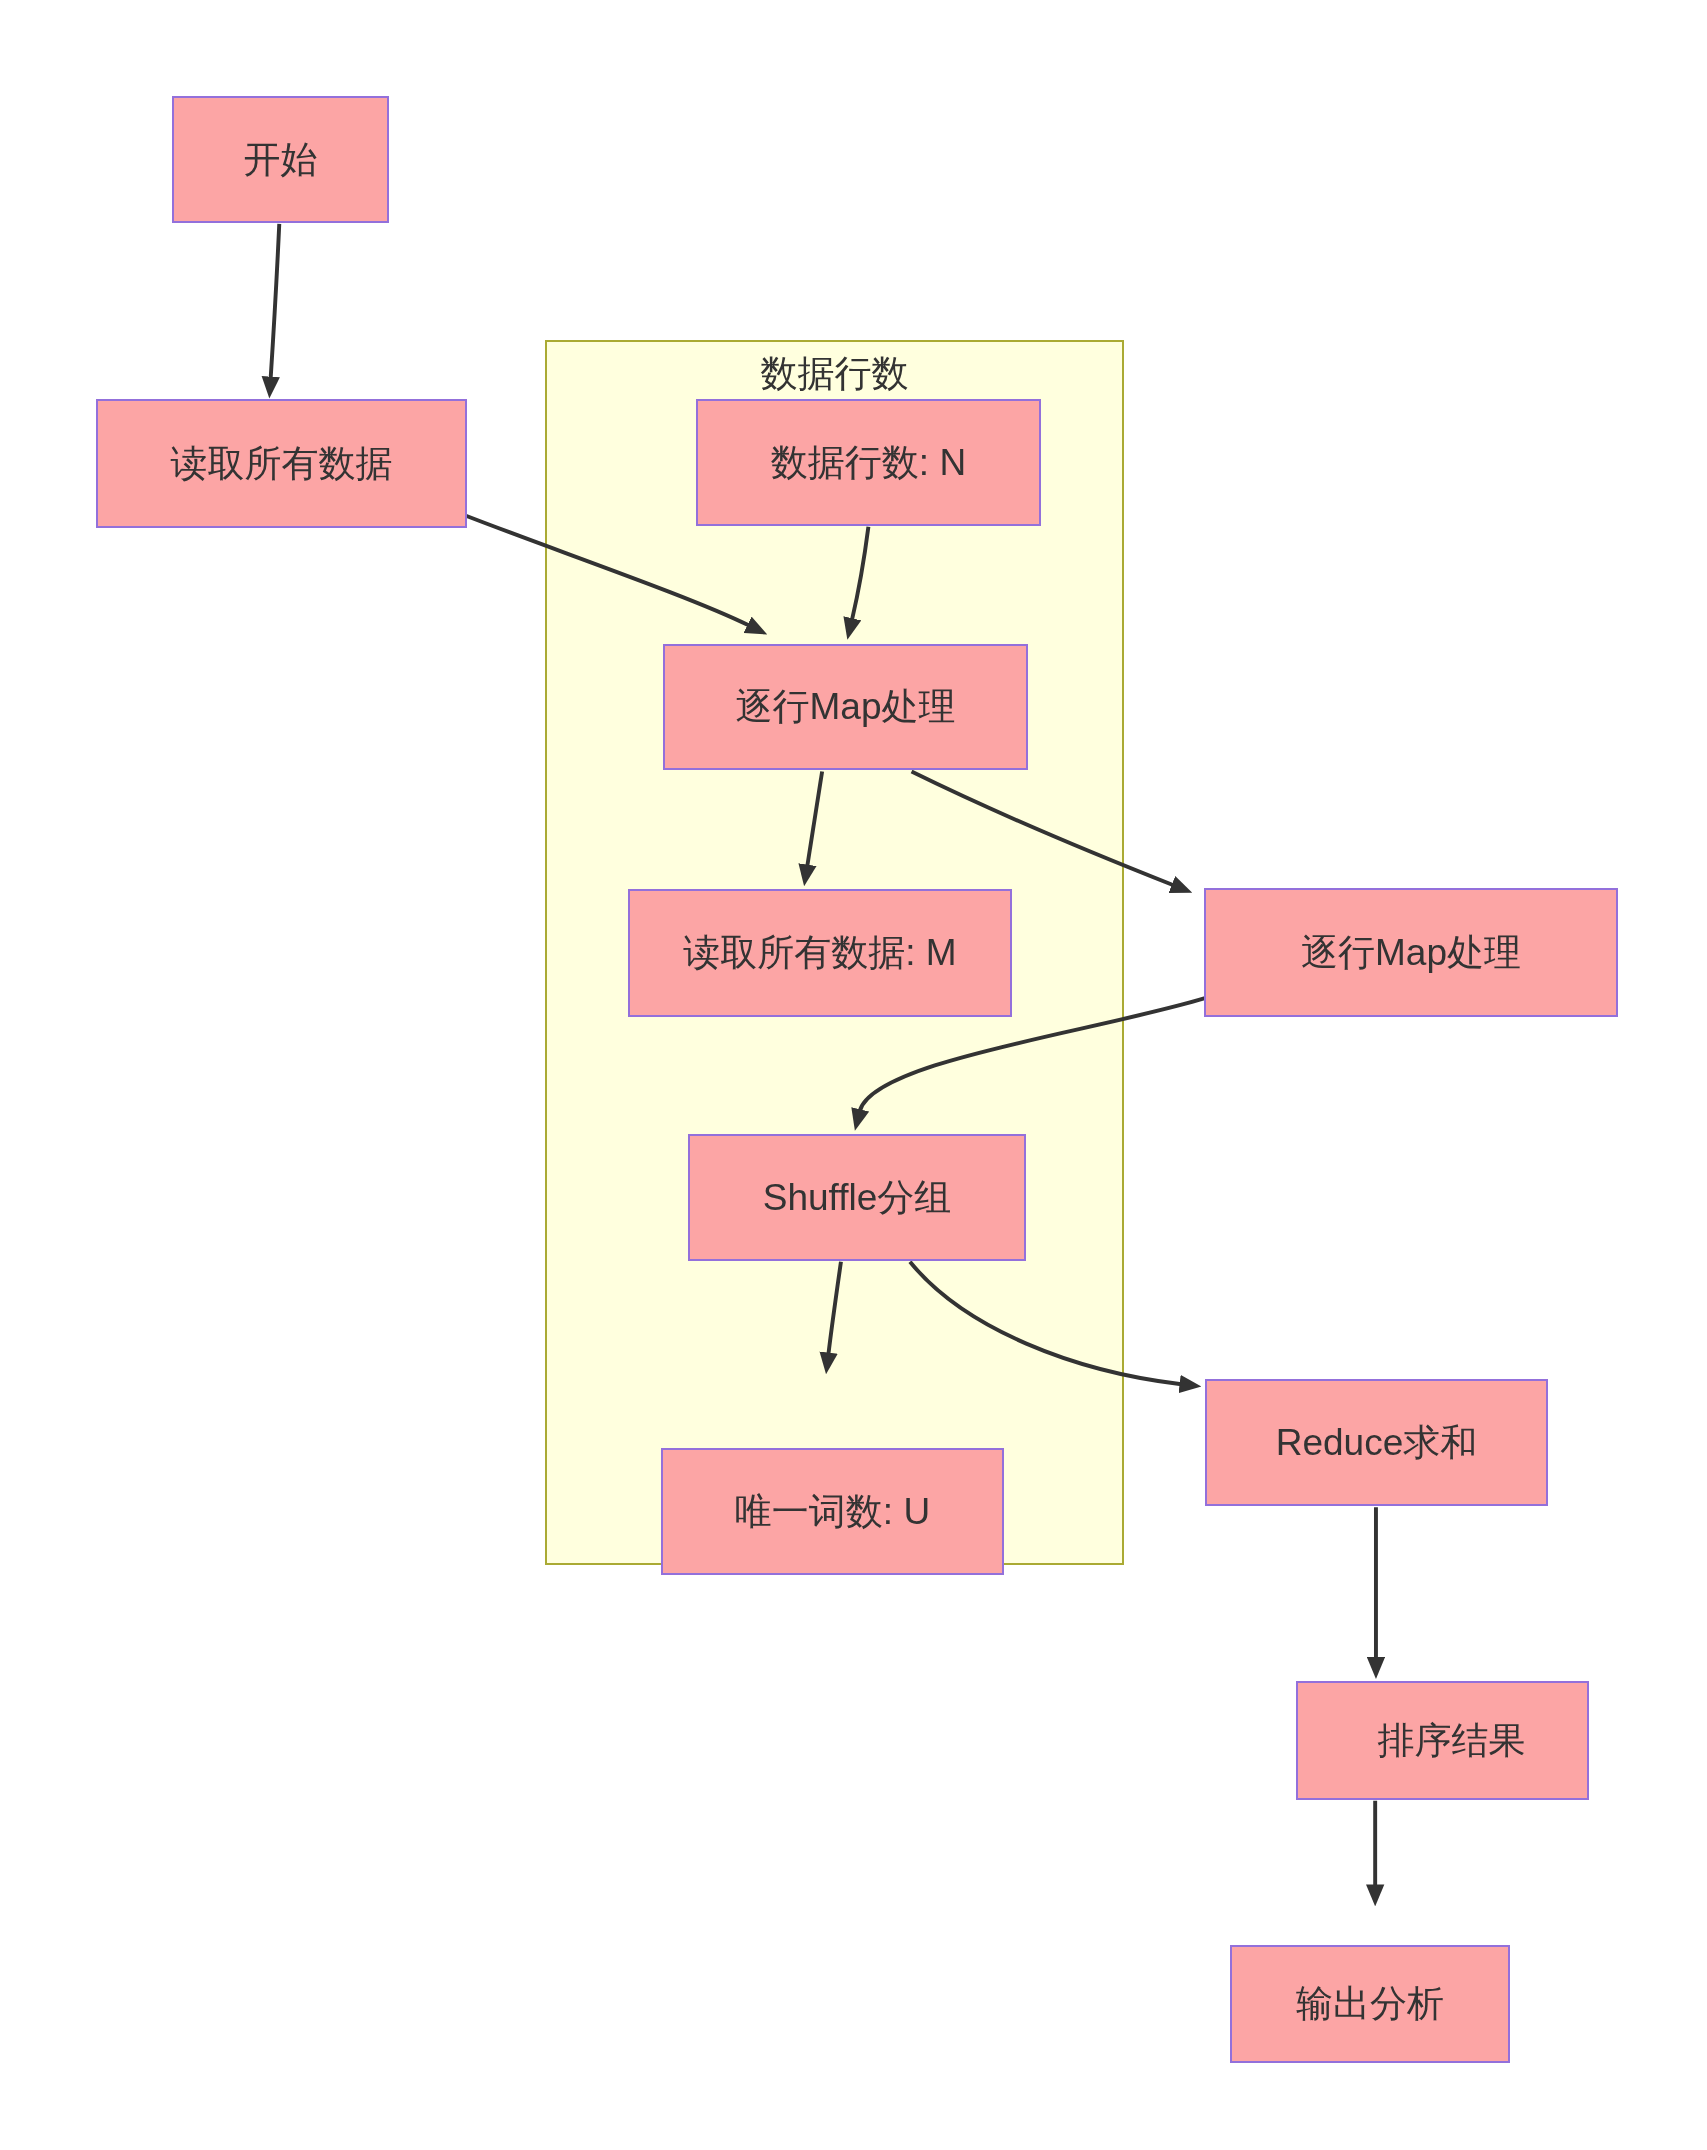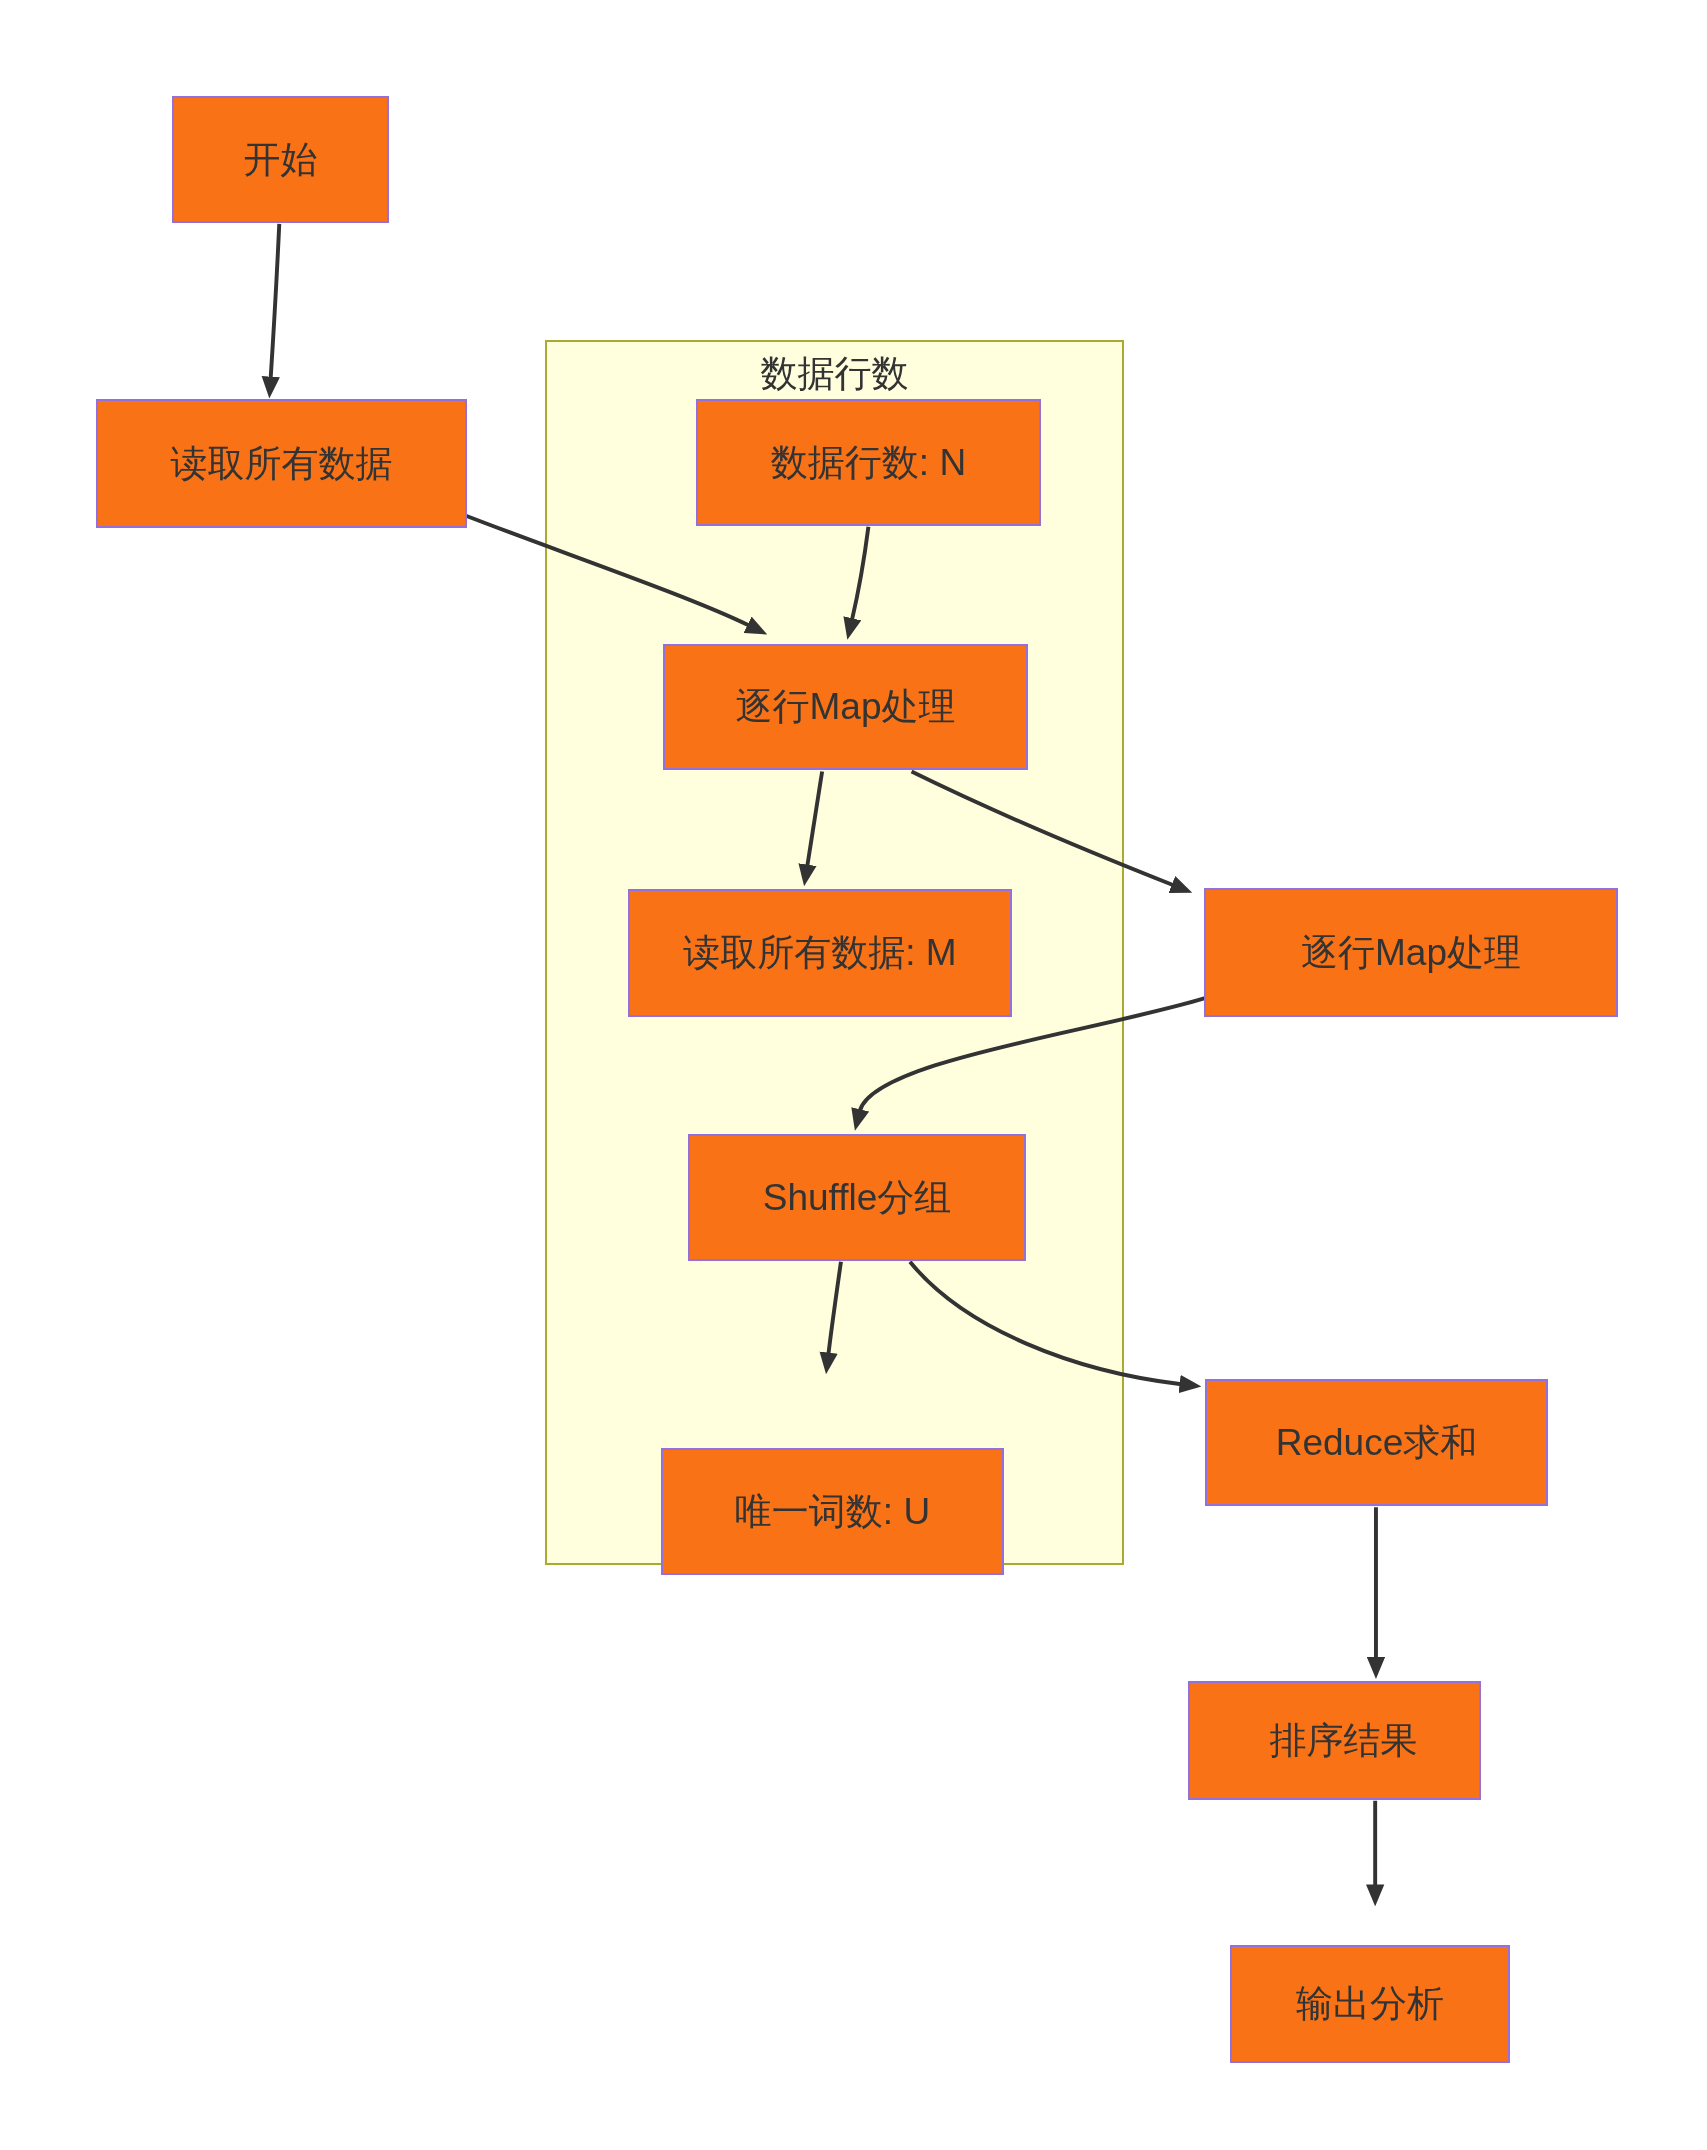--- a/index.html
+++ b/index.html
@@ -34,40 +34,40 @@
     text-align: center;
     font-size: 37px;
     color: #333333;
     z-index: 1;
   }
   .node {
     position: absolute;
     display: flex;
     align-items: center;
     justify-content: center;
-    background: #f97316;
+    background: #fca5a5;
     border: 2.7px solid #9370DB;
     box-sizing: border-box;
     font-size: 37px;
     color: #333333;
     text-align: center;
     white-space: nowrap;
     z-index: 3;
   }
   
   #n-start        { left: 172px;  top: 96px;  width: 217px; height: 127px; }
   #n-read         { left: 96px;  top: 399px;  width: 371px; height: 129px; }
   #n-rows         { left: 696px;  top: 399px;  width: 345px; height: 127px; }
   #n-map          { left: 663px;  top: 644px;  width: 365px; height: 126px; }
   #n-intermediate { left: 628px;  top: 889px; width: 384px; height: 128px; }
   #n-kvlist       { left: 1204px; top: 888px; width: 414px; height: 129px; }
   #n-shuffle      { left: 688px;  top: 1134px; width: 338px; height: 127px; }
   #n-unique       { left: 661px;  top: 1448px; width: 343px; height: 127px; }
   #n-reduce       { left: 1205px; top: 1379px; width: 343px; height: 127px; }
-  #n-sort         { left: 1188px; top: 1681px; width: 293px; height: 119px; padding-left: 18px; }
+  #n-sort         { left: 1296px; top: 1681px; width: 293px; height: 119px; padding-left: 18px; }
   #n-output       { left: 1230px; top: 1910px; width: 280px; height: 118px; margin-top: 35px; }
   .edge { stroke: #333333; stroke-width: 5; fill: none; }
 </style>
 </head>
 <body>
 
 <div id="canvas">
 
   <div class="cluster"></div>
   <div class="cluster-title" style="left:545px; top:349px; width:579px;">数据行数</div>

